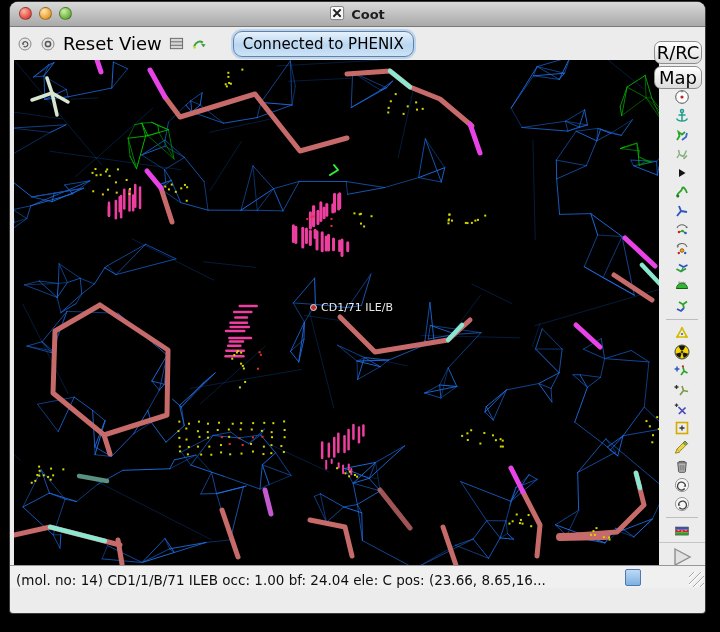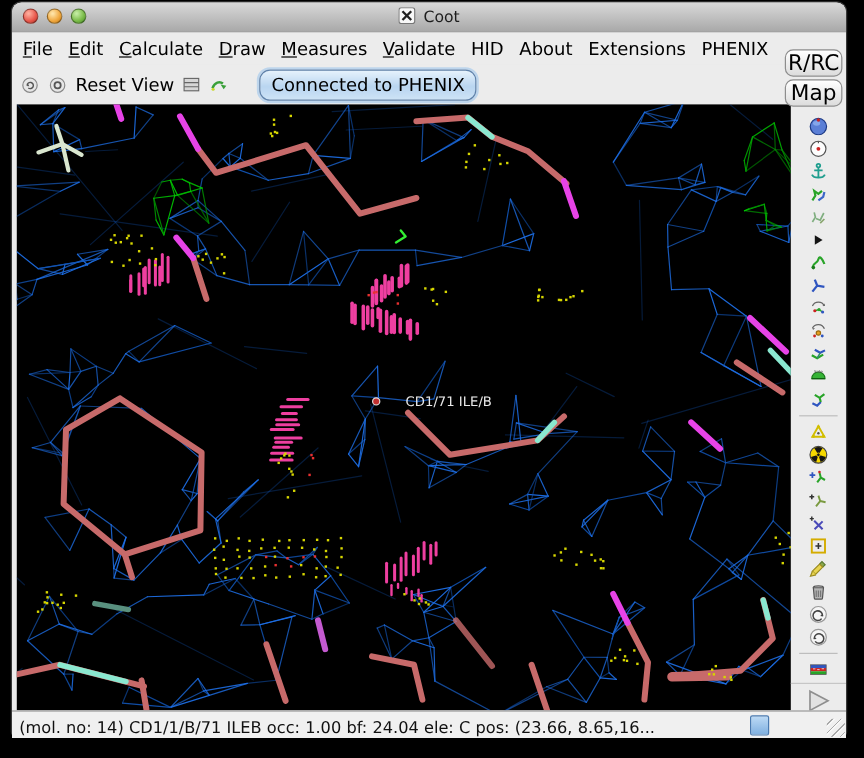--- a/index.html
+++ b/index.html
@@ -8,41 +8,41 @@
   .window{position:absolute;left:10px;top:2px;width:695px;height:611px;background:#ececec;
           border-radius:8px 8px 3px 3px;box-shadow:0 0 0 1px #3a3a3a}
   
   .titlebar{height:24px;background:linear-gradient(#d9d9d9,#a9a9a9);border-radius:8px 8px 0 0;
             border-bottom:1px solid #7a7a7a;display:flex;align-items:center;position:relative}
   .lights{position:absolute;left:9px;top:5px;display:flex;gap:7px}
   .light{width:13px;height:13px;border-radius:50%;border:1px solid rgba(0,0,0,.35);box-sizing:border-box}
   .light.red{background:radial-gradient(circle at 35% 30%,#ffb4a4,#e8564a 60%,#a83226)}
   .light.yellow{background:radial-gradient(circle at 35% 30%,#ffe9b2,#f0a63c 60%,#b87614)}
   .light.green{background:radial-gradient(circle at 35% 30%,#caf0aa,#78ba46 60%,#46862a)}
-  .title{margin:0 auto;display:flex;align-items:center;gap:5px;font-size:13px;font-weight:normal;color:#1d1d1d}
+  .title{margin:0 auto;display:flex;align-items:center;gap:5px;font-size:13px;font-weight:bold;color:#1d1d1d}
   
   .menubar{height:27px;display:flex;align-items:center;padding-left:9px;font-size:15px;color:#000;background:#ececec}
   .menu-item{margin-right:13px;cursor:default;white-space:nowrap}
   
   .toolbar{height:33px;display:flex;align-items:center;gap:7px;padding-left:7px;background:#ececec}
   .tb-icon{width:16px;height:16px;flex:none;display:flex}
-  .tb-label{font-size:15px;white-space:nowrap}
+  .tb-label{font-size:18px;white-space:nowrap}
   .phenix-btn{height:24px;padding:0 9px;border:1px solid #5f82ab;border-radius:9px;
               background:linear-gradient(#e6f2fc,#b9d5f0 55%,#cde3f6);font-size:15px;color:#000;
               display:flex;align-items:center;box-shadow:0 0 0 2px #bdd5ec;margin-left:18px;white-space:nowrap}
   
   .side-btns{position:absolute;right:3px;top:39px;display:flex;flex-direction:column;gap:2px;z-index:6}
   .side-btn{width:48px;height:23px;border:1px solid #8d8d8d;border-radius:7px;color:#000;
             background:linear-gradient(#ffffff,#dcdcdc);font-weight:normal;font-size:18px;
             display:flex;align-items:center;justify-content:center;box-shadow:inset 0 1px 0 #fff;box-sizing:border-box}
   
   .main{display:flex;padding-left:4px;height:505px}
   .viewport{width:645px;height:505px;background:#000;position:relative;flex:none}
   .viewport svg{display:block}
-  .atom-label{position:absolute;left:296px;top:241px;display:flex;align-items:center;gap:21px;
+  .atom-label{position:absolute;left:296px;top:241px;display:flex;align-items:center;gap:4px;
               color:#e9e9e9;font-size:11px;white-space:nowrap;pointer-events:none}
   .atom-label .marker{width:7px;height:7px;border-radius:50%;background:#c23030;border:1px solid #ddd;box-sizing:border-box}
   
   .sidebar{flex:1;display:flex;flex-direction:column;align-items:center;padding-top:10px;gap:3px;position:relative}
   .sb-icon{width:16px;height:16px;flex:none;display:flex}
   .sb-sep{width:32px;height:1px;background:#bdbdbd;margin:2px 0;flex:none}
   .run-area{margin-top:auto;border-top:1px solid #c6c6c6;width:100%;display:flex;justify-content:center;padding:4px 0 2px}
   
   .statusbar{height:22px;border-top:1px solid #989898;background:#f0f0f0;display:flex;align-items:flex-end;
              font-size:13.5px;padding-left:6px;position:relative;color:#101010;white-space:nowrap;overflow:hidden}
@@ -66,32 +66,20 @@
       <span class="tb-icon">
         <svg viewBox="0 0 16 16" width="15" height="15">
             <rect x="0.5" y="0.5" width="14" height="14" rx="2" fill="#f8f8f8" stroke="#777"></rect>
             <path d="M3.6 3.6 L11.4 11.4 M11.4 3.6 L3.6 11.4" stroke="#222" stroke-width="2.1"></path>
           </svg>
       </span>
       <span>Coot</span>
     </div>
   </div>
 
-  <div class="menubar" id="menu-items">
-      <span class="menu-item"><u>F</u>ile</span>
-      <span class="menu-item"><u>E</u>dit</span>
-      <span class="menu-item"><u>C</u>alculate</span>
-      <span class="menu-item"><u>D</u>raw</span>
-      <span class="menu-item"><u>M</u>easures</span>
-      <span class="menu-item"><u>V</u>alidate</span>
-      <span class="menu-item">HID</span>
-      <span class="menu-item">About</span>
-      <span class="menu-item">Extensions</span>
-      <span class="menu-item">PHENIX</span>
-    </div>
 
   <div class="toolbar">
     <span class="tb-icon">
       <svg viewBox="0 0 16 16" width="16" height="16">
           <circle cx="8" cy="8" r="6" fill="#e6e6e6" stroke="#888"></circle>
           <path d="M5.6 8.2 a2.6 2.6 0 1 1 1 2.1" fill="none" stroke="#555" stroke-width="1.2"></path>
           <path d="M5.2 8.6 l1.3-1.6 l0.9 1.9 z" fill="#555"></path>
         </svg>
     </span>
     <span class="tb-icon">

